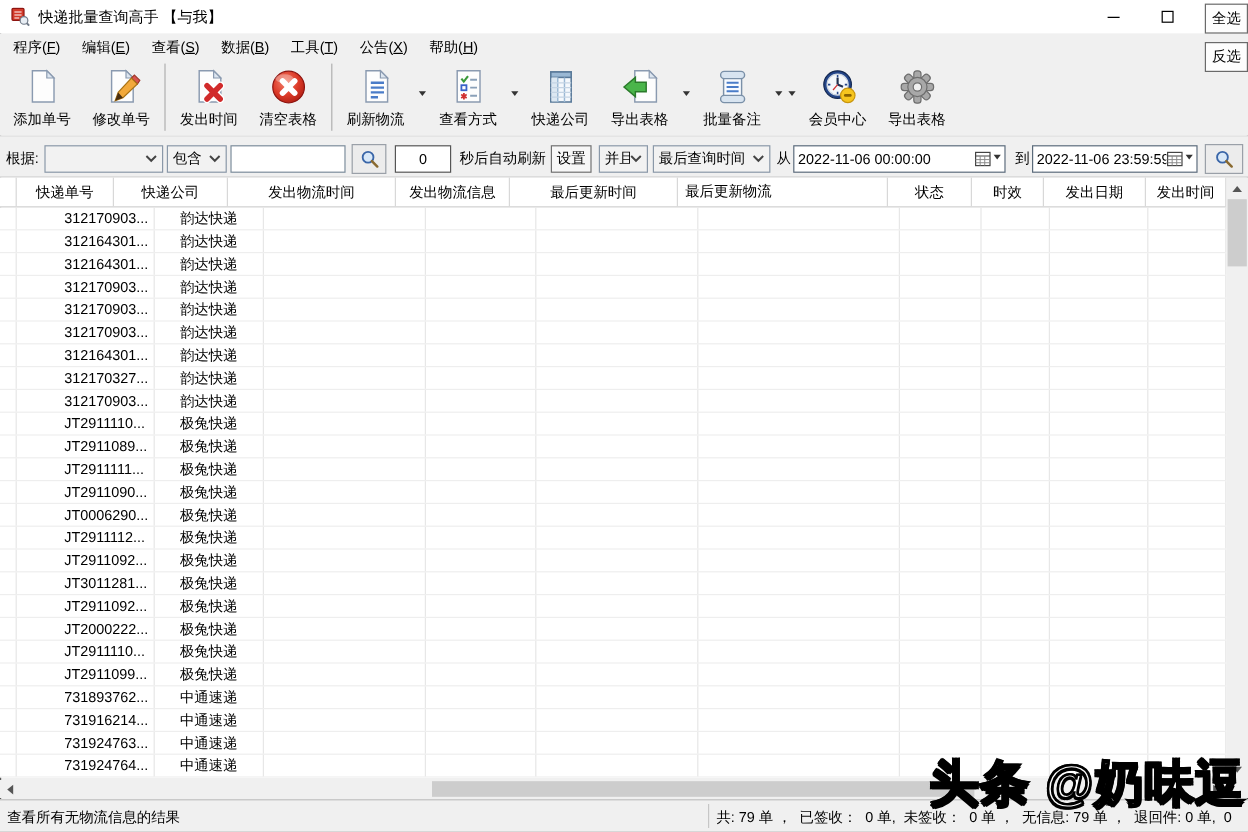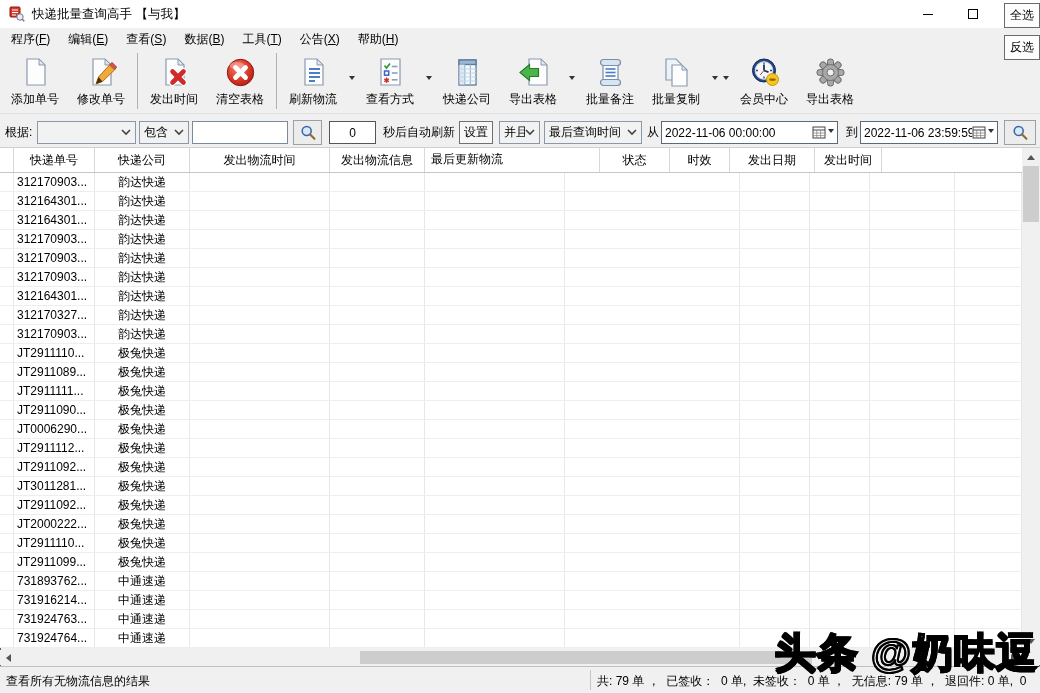--- a/index.html
+++ b/index.html
@@ -45,21 +45,21 @@
   .tri-sm { width:0; height:0; border:3.5px solid transparent; border-top:4.5px solid #333; margin-left:2px; }
 
   
   .table-header { position:absolute; top:148px; left:0; width:1022px; height:25px; background:#fff; border-bottom:1px solid #c6c6c6; display:flex; }
   .th { height:100%; line-height:24px; text-align:center; border-right:1px solid #d8d8d8; white-space:nowrap; overflow:hidden; font-size:12px; }
   .th.left { text-align:left; padding-left:6px;font-family:Liberation Mono, monospace; }
   .table-body { position:absolute; top:173px; left:0; width:1022px; height:475px; background:#fff; overflow:hidden; }
   .tr { display:flex; height:19px; border-bottom:1px solid #eeeeee; }
   .td { height:100%; line-height:18px; border-right:1px solid #e7e7e7; white-space:nowrap; overflow:hidden; font-size:12px; }
   .td.c { text-align:center; }
-  .td.l { padding-left:3px; }
+  .td.l { padding-left:3px;margin-left:37px; }
 
   
   .vscroll { position:absolute; top:148px; right:0; width:18px; height:502px; background:#f0f0f0; }
   .vs-up, .vs-down { position:absolute; left:0; width:18px; height:17px; display:flex; align-items:center; justify-content:center; }
   .vs-up { top:0; } .vs-down { bottom:0; }
   .vs-thumb { position:absolute; left:1px; width:16px; top:18px; height:56px; background:#cdcdcd; }
   .tri-u { width:0; height:0; border:4px solid transparent; border-bottom:5px solid #555; margin-bottom:3px;}
   .tri-d { width:0; height:0; border:4px solid transparent; border-top:5px solid #555; margin-top:3px;}
   .tri-l { width:0; height:0; border:4px solid transparent; border-right:5px solid #555; margin-right:3px;}
   .tri-r { width:0; height:0; border:4px solid transparent; border-left:5px solid #555; margin-left:3px;}
@@ -369,28 +369,20 @@
         <span class="tri-down"></span>
       </div>
       <div class="tb-btn">
         <span class="tb-ic">
           <svg width="33" height="33">
             <use href="#sym-batch-note"></use>
           </svg>
         </span>
         <span class="tb-lbl">批量备注</span>
       </div>
-      <div class="tb-btn">
-        <span class="tb-ic">
-          <svg width="33" height="33">
-            <use href="#sym-batch-copy"></use>
-          </svg>
-        </span>
-        <span class="tb-lbl">批量复制</span>
-      </div>
       <div class="tb-drop">
         <span class="tri-down"></span>
       </div>
       <div class="tb-drop">
         <span class="tri-down"></span>
       </div>
       <div class="tb-btn">
         <span class="tb-ic">
           <svg width="33" height="33">
             <use href="#sym-member-clock"></use>
@@ -481,20 +473,21 @@
         </svg>
     </div>
   </div>
 
   <div class="table-header">
       <div class="th" style="width: 14px;"></div>
       <div class="th" style="width: 81px;">快递单号</div>
       <div class="th" style="width: 95px;">快递公司</div>
       <div class="th" style="width: 140px;">发出物流时间</div>
       <div class="th" style="width: 95px;">发出物流信息</div>
+      <div class="th" style="width: 140px;">最后更新时间</div>
       <div class="th left" style="width: 175px;">最后更新物流</div>
       <div class="th" style="width: 70px;">状态</div>
       <div class="th" style="width: 60px;">时效</div>
       <div class="th" style="width: 85px;">发出日期</div>
       <div class="th" style="width: 67px;">发出时间</div>
     </div>
   <div class="table-body">
       <div class="tr">
         <div class="td" style="width: 14px;"></div>
         <div class="td l" style="width: 81px;">312170903...</div>

